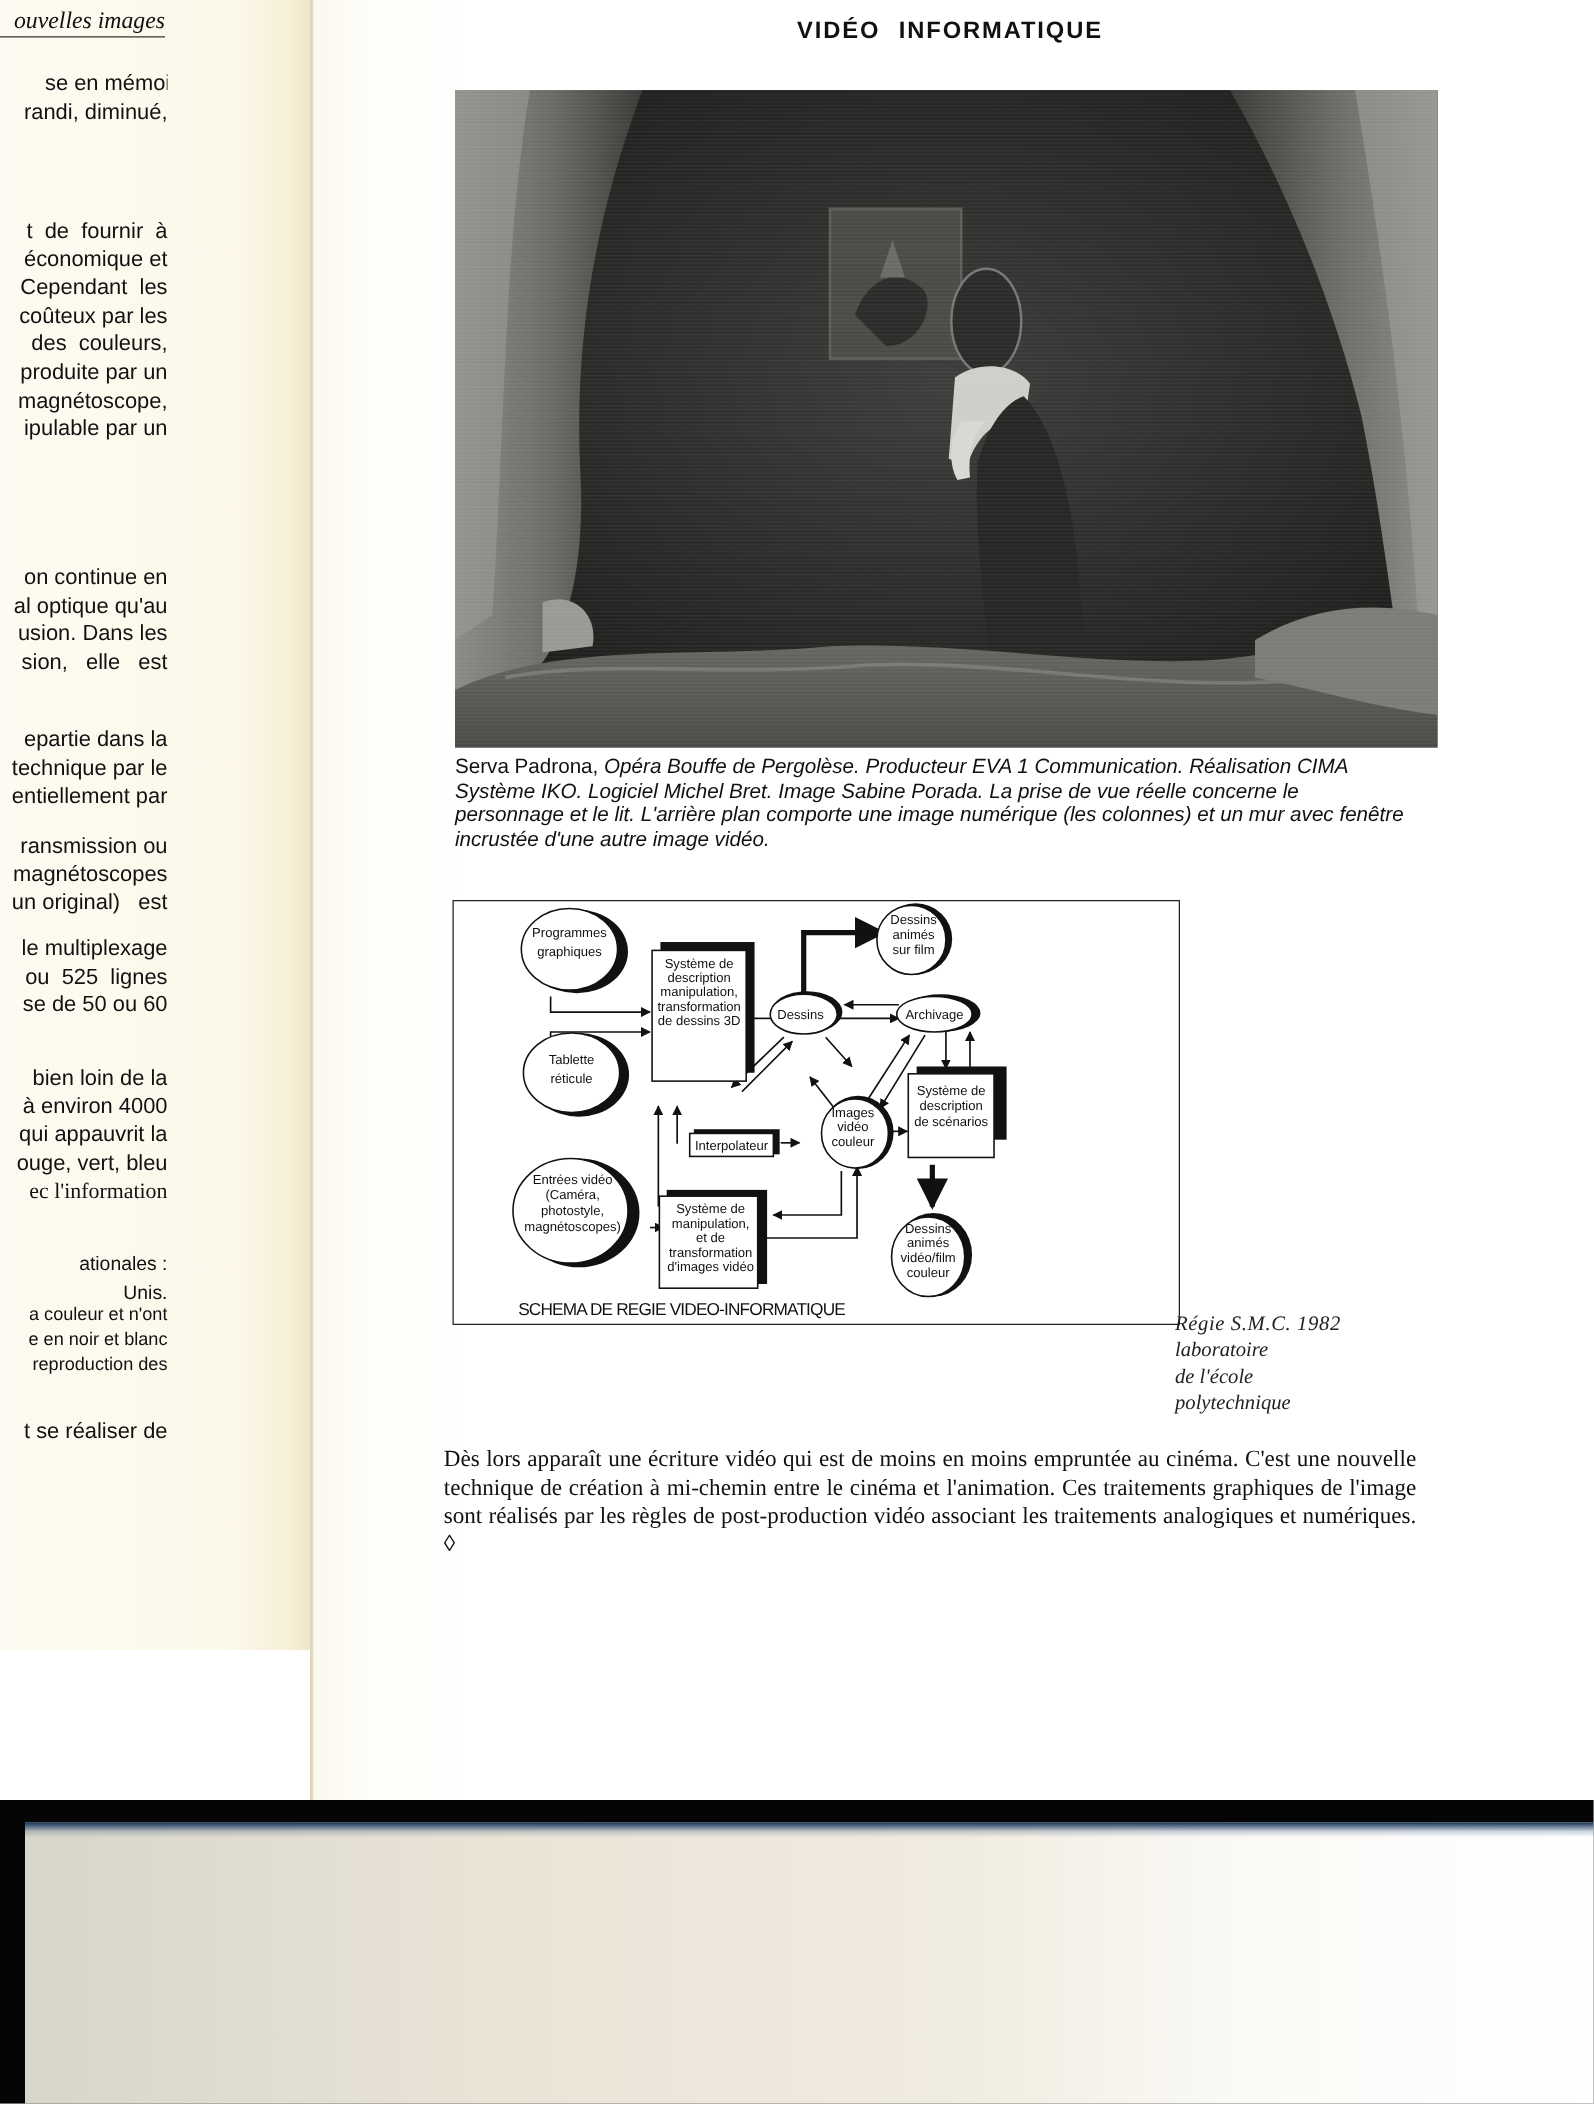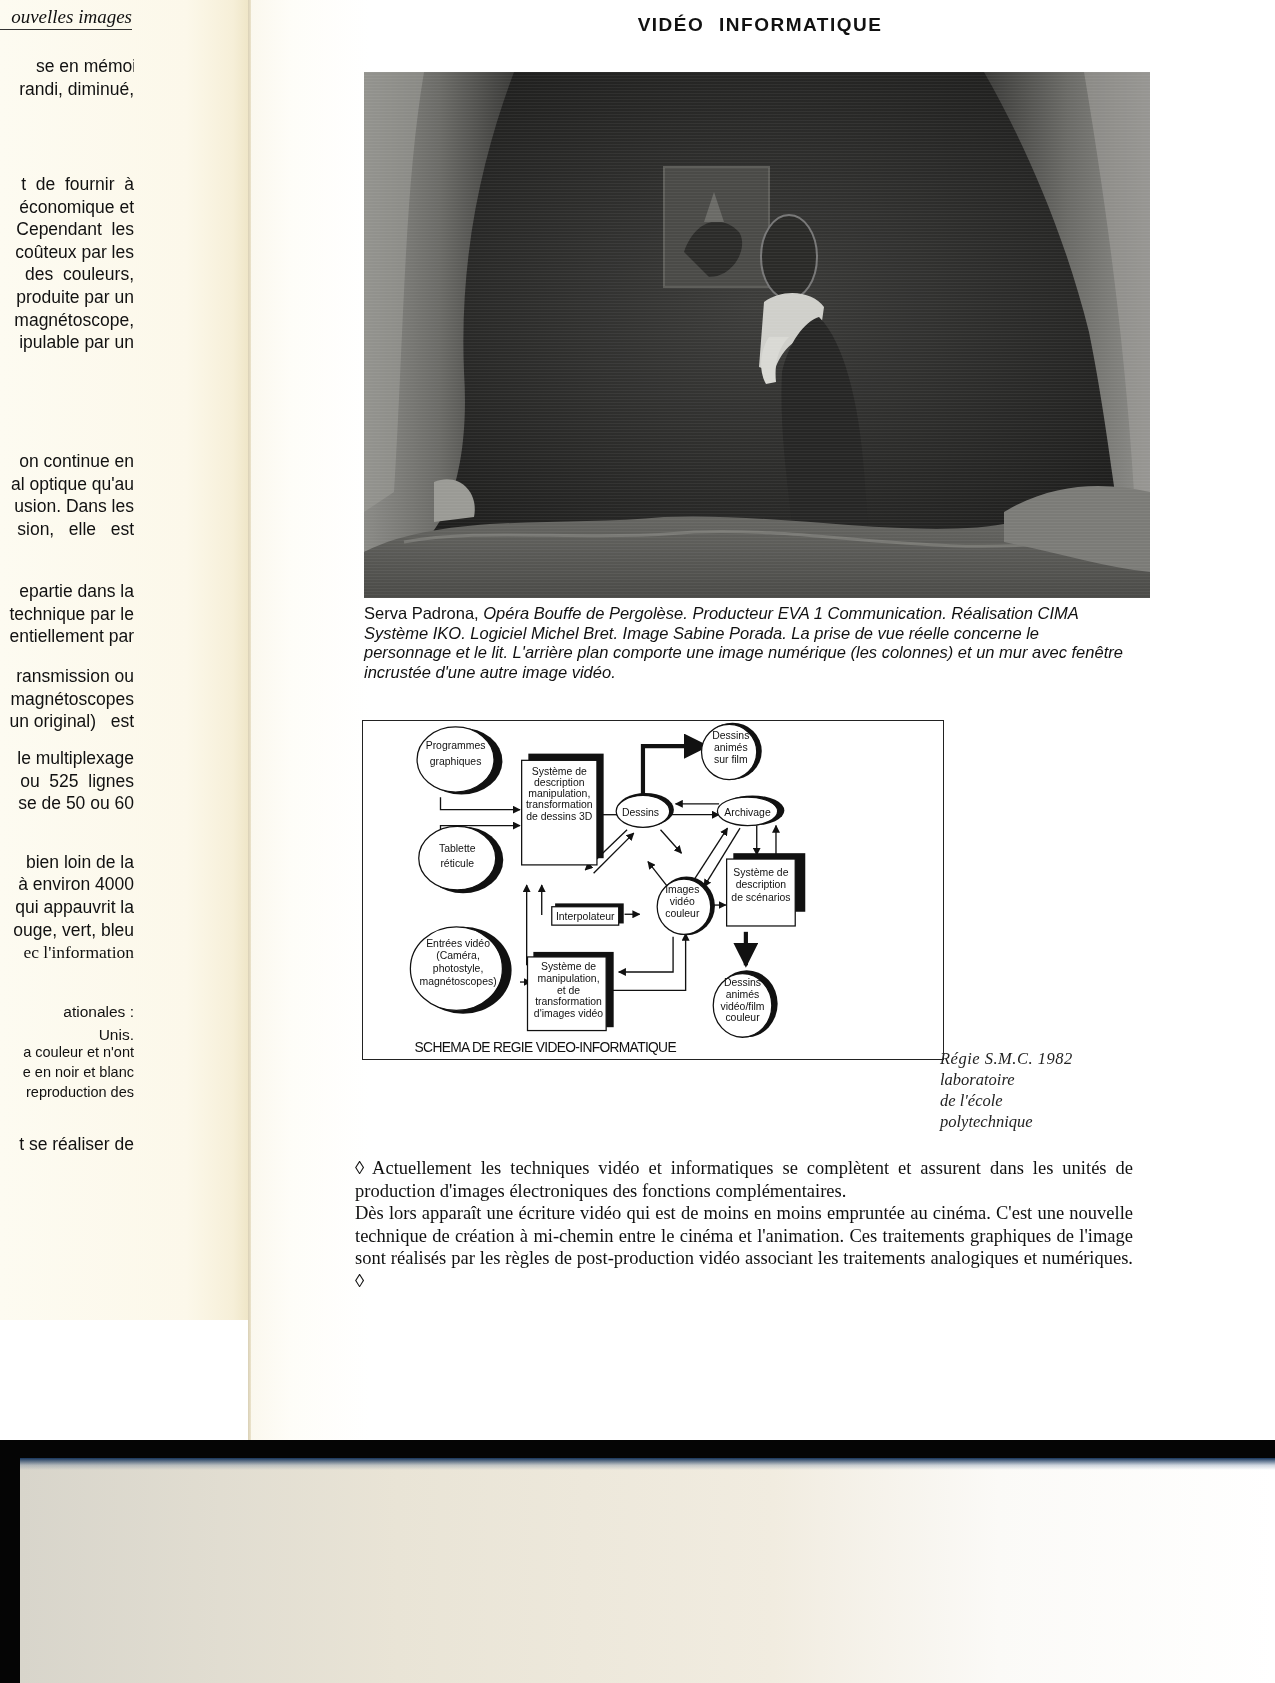--- a/index.html
+++ b/index.html
@@ -321,18 +321,17 @@
 </div>
 
 <div class="side-credit">
   <div class="l1">Régie S.M.C. 1982</div>
   <div>laboratoire</div>
   <div>de l'école</div>
   <div>polytechnique</div>
 </div>
 
 <div class="body-text">
-  <p>◊ Actuellement les techniques vidéo et informatiques se complètent et assurent dans les unités de production d'images électroniques des fonctions complémentaires.</p>
   <p>Dès lors apparaît une écriture vidéo qui est de moins en moins empruntée au cinéma. C'est une nouvelle technique de création à mi-chemin entre le cinéma et l'animation.  Ces traitements graphiques de l'image sont réalisés par les règles de post-production vidéo associant les traitements analogiques et numériques. ◊</p>
 </div>
 
 <div class="scan-edge"></div>
 <div class="scan-inner"></div>
 
 </body></html>

